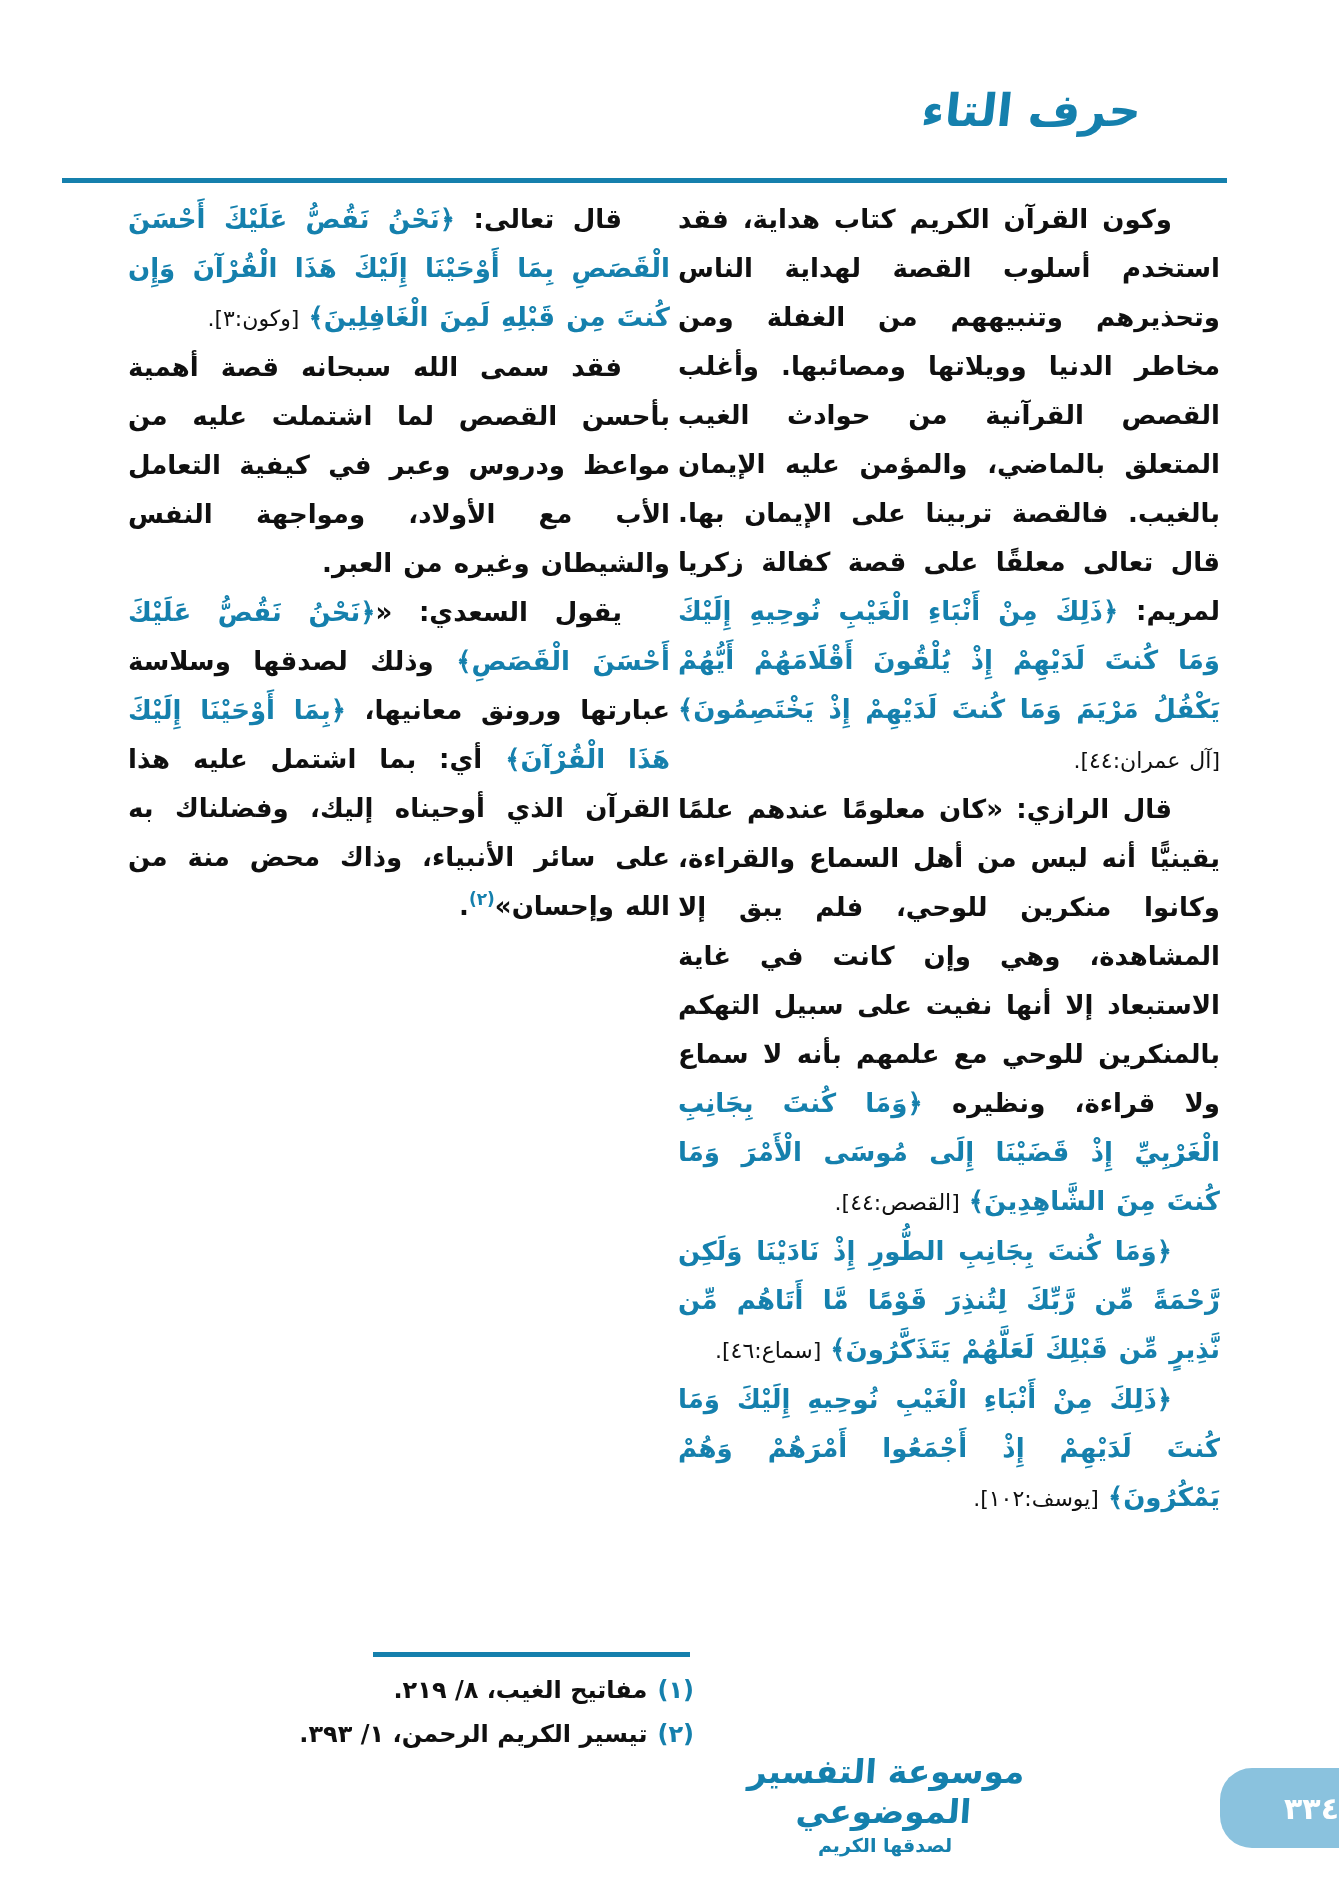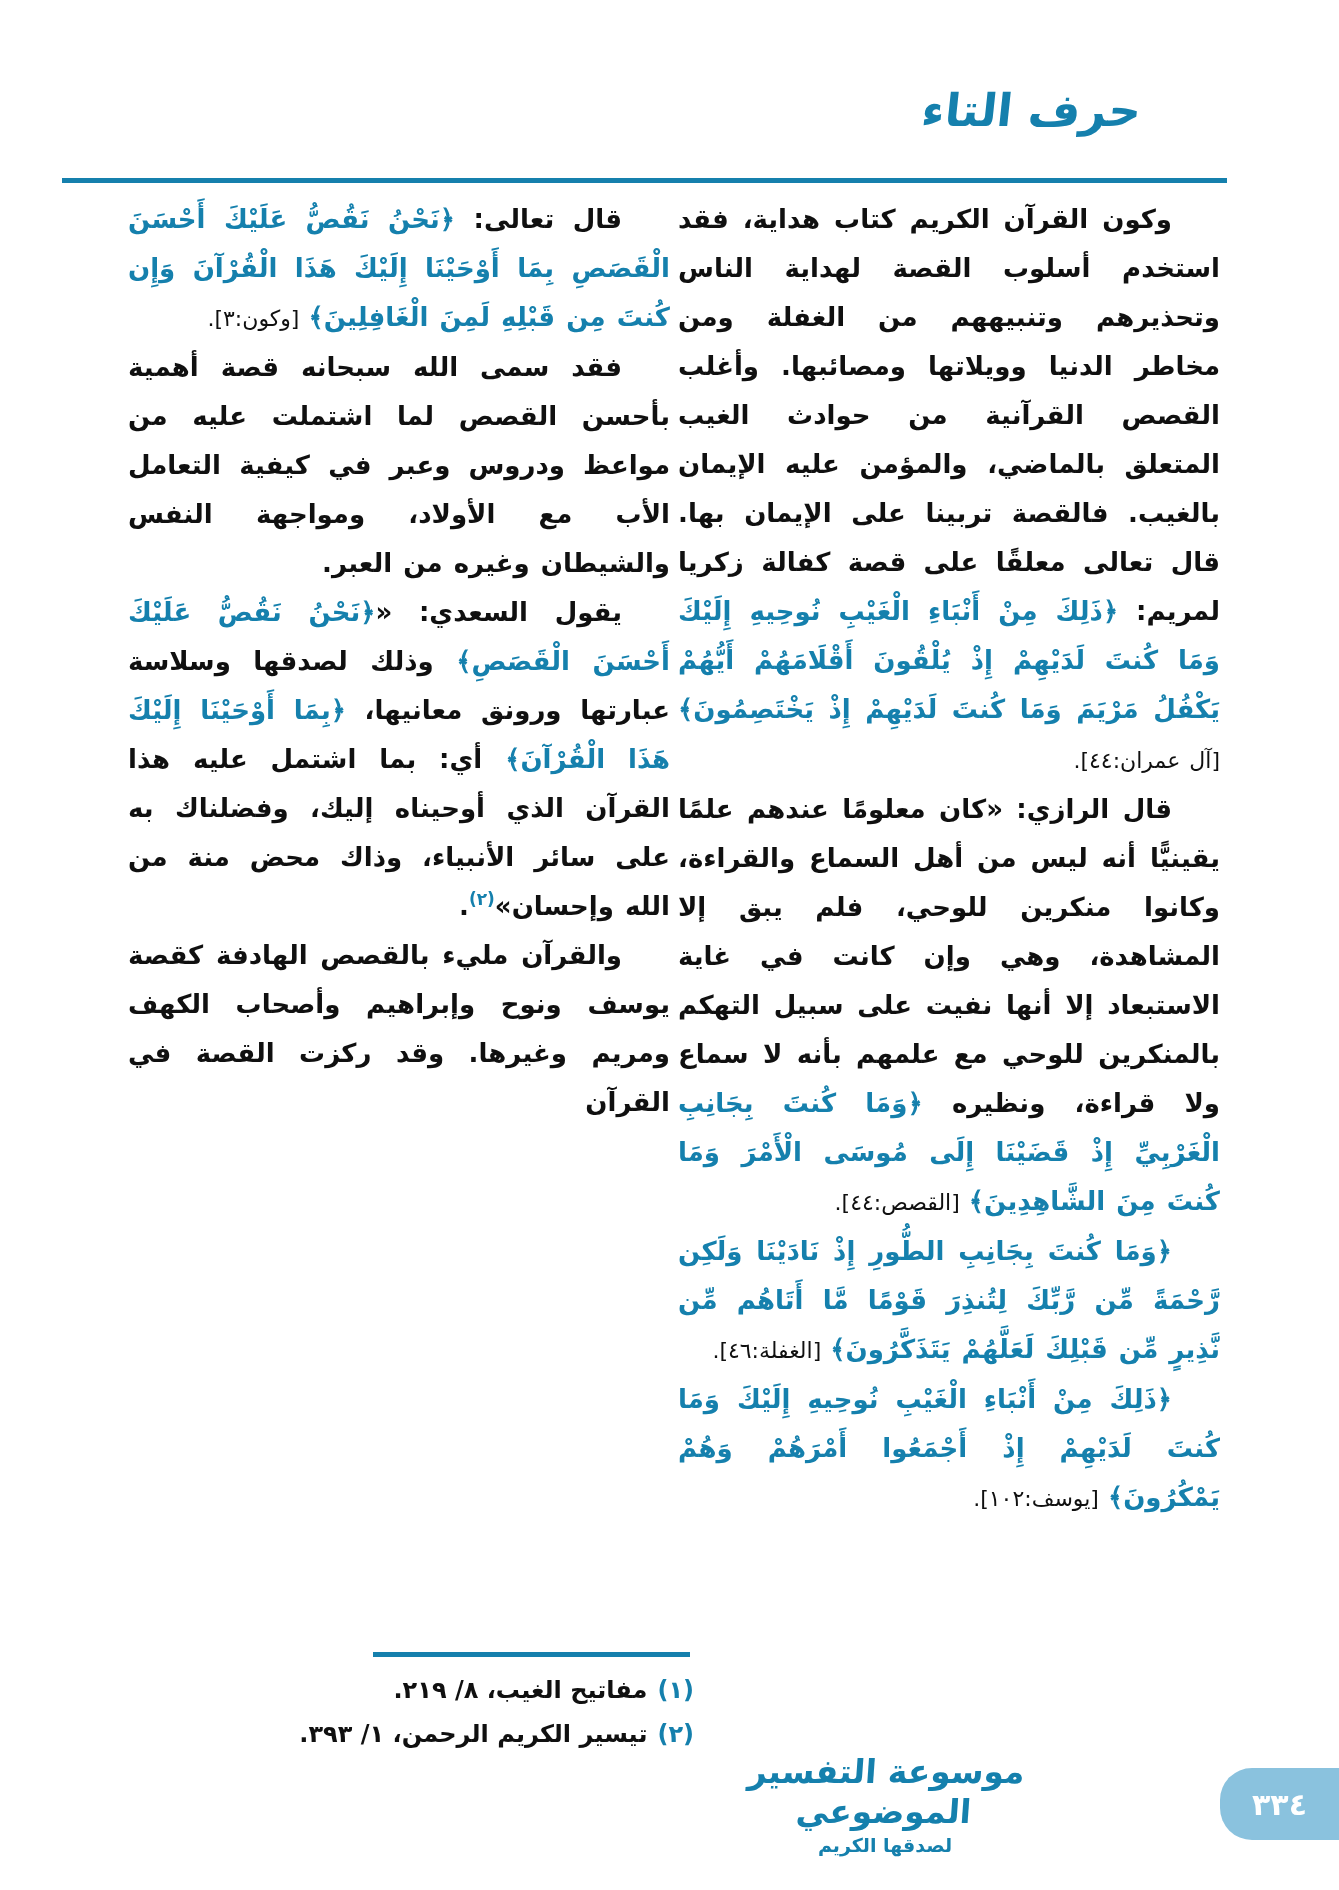--- a/index.html
+++ b/index.html
@@ -77,51 +77,50 @@
     font-size:33px; font-weight:bold;
     transform:skewX(-4deg);
     line-height:40px; letter-spacing:-1px;
   }
   .logo-line2{
     font-size:19px; font-weight:bold;
     line-height:26px;
   }
   .page-badge{
     position:absolute; top:1768px; right:0;
-    width:119px; height:72px;
+    width:119px; height:80px;
     background:var(--badge);
     border-radius:32px 0 0 32px;
-    display:flex; align-items:center; justify-content:center;
+    display:flex; align-items:center; justify-content:flex-end;
   }
   .page-badge span{
     color:#ffffff; font-size:30px; font-weight:bold;
     direction:rtl;
   }
 </style>
 </head>
 <body>
 
 <div class="page">
 
   <div class="header-title">حرف التاء</div>
 
   <div class="header-rule"></div>
 
   <div class="col col-right">
       <p class="para"><span class="run-t">وكون القرآن الكريم كتاب هداية، فقد استخدم أسلوب القصة لهداية الناس وتحذيرهم وتنبيههم من الغفلة ومن مخاطر الدنيا وويلاتها ومصائبها. وأغلب القصص القرآنية من حوادث الغيب المتعلق بالماضي، والمؤمن عليه الإيمان بالغيب. فالقصة تربينا على الإيمان بها. قال تعالى معلقًا على قصة كفالة زكريا لمريم: </span><span class="run-q">﴿ذَلِكَ مِنْ أَنْبَاءِ الْغَيْبِ نُوحِيهِ إِلَيْكَ وَمَا كُنتَ لَدَيْهِمْ إِذْ يُلْقُونَ أَقْلَامَهُمْ أَيُّهُمْ يَكْفُلُ مَرْيَمَ وَمَا كُنتَ لَدَيْهِمْ إِذْ يَخْتَصِمُونَ﴾</span><span class="run-r"> [آل عمران:٤٤].</span></p>
       <p class="para"><span class="run-t">قال الرازي: «كان معلومًا عندهم علمًا يقينيًّا أنه ليس من أهل السماع والقراءة، وكانوا منكرين للوحي، فلم يبق إلا المشاهدة، وهي وإن كانت في غاية الاستبعاد إلا أنها نفيت على سبيل التهكم بالمنكرين للوحي مع علمهم بأنه لا سماع ولا قراءة، ونظيره </span><span class="run-q">﴿وَمَا كُنتَ بِجَانِبِ الْغَرْبِيِّ إِذْ قَضَيْنَا إِلَى مُوسَى الْأَمْرَ وَمَا كُنتَ مِنَ الشَّاهِدِينَ﴾</span><span class="run-r"> [القصص:٤٤].</span></p>
-      <p class="para"><span class="run-q">﴿وَمَا كُنتَ بِجَانِبِ الطُّورِ إِذْ نَادَيْنَا وَلَكِن رَّحْمَةً مِّن رَّبِّكَ لِتُنذِرَ قَوْمًا مَّا أَتَاهُم مِّن نَّذِيرٍ مِّن قَبْلِكَ لَعَلَّهُمْ يَتَذَكَّرُونَ﴾</span><span class="run-r"> [الغفلة:٤٦].</span></p>
+      <p class="para"><span class="run-q">﴿وَمَا كُنتَ بِجَانِبِ الطُّورِ إِذْ نَادَيْنَا وَلَكِن رَّحْمَةً مِّن رَّبِّكَ لِتُنذِرَ قَوْمًا مَّا أَتَاهُم مِّن نَّذِيرٍ مِّن قَبْلِكَ لَعَلَّهُمْ يَتَذَكَّرُونَ﴾</span><span class="run-r"> [سماع:٤٦].</span></p>
       <p class="para"><span class="run-q">﴿ذَلِكَ مِنْ أَنْبَاءِ الْغَيْبِ نُوحِيهِ إِلَيْكَ وَمَا كُنتَ لَدَيْهِمْ إِذْ أَجْمَعُوا أَمْرَهُمْ وَهُمْ يَمْكُرُونَ﴾</span><span class="run-r"> [يوسف:١٠٢].</span></p>
     </div>
 
   <div class="col col-left">
       <p class="para"><span class="run-t">قال تعالى: </span><span class="run-q">﴿نَحْنُ نَقُصُّ عَلَيْكَ أَحْسَنَ الْقَصَصِ بِمَا أَوْحَيْنَا إِلَيْكَ هَذَا الْقُرْآنَ وَإِن كُنتَ مِن قَبْلِهِ لَمِنَ الْغَافِلِينَ﴾</span><span class="run-r"> [وكون:٣].</span></p>
       <p class="para"><span class="run-t">فقد سمى الله سبحانه قصة أهمية بأحسن القصص لما اشتملت عليه من مواعظ ودروس وعبر في كيفية التعامل الأب مع الأولاد، ومواجهة النفس والشيطان وغيره من العبر.</span></p>
       <p class="para"><span class="run-t">يقول السعدي: «</span><span class="run-q">﴿نَحْنُ نَقُصُّ عَلَيْكَ أَحْسَنَ الْقَصَصِ﴾</span><span class="run-t"> وذلك لصدقها وسلاسة عبارتها ورونق معانيها، </span><span class="run-q">﴿بِمَا أَوْحَيْنَا إِلَيْكَ هَذَا الْقُرْآنَ﴾</span><span class="run-t"> أي: بما اشتمل عليه هذا القرآن الذي أوحيناه إليك، وفضلناك به على سائر الأنبياء، وذاك محض منة من الله وإحسان»</span><span class="run-fn">(٢)</span><span class="run-t">.</span></p>
-      <p class="para"><span class="run-t">والقرآن مليء بالقصص الهادفة كقصة يوسف ونوح وإبراهيم وأصحاب الكهف ومريم وغيرها. وقد ركزت القصة في القرآن</span></p>
     </div>
 
   <div class="fn-rule"></div>
 
   <div class="footnotes">
       <div class="fn-line"><span class="fn-num">(١)</span><span class="fn-text">مفاتيح الغيب، ٨/ ٢١٩.</span></div>
       <div class="fn-line"><span class="fn-num">(٢)</span><span class="fn-text">تيسير الكريم الرحمن، ١/ ٣٩٣.</span></div>
     </div>
 
   <div class="footer-logo">

